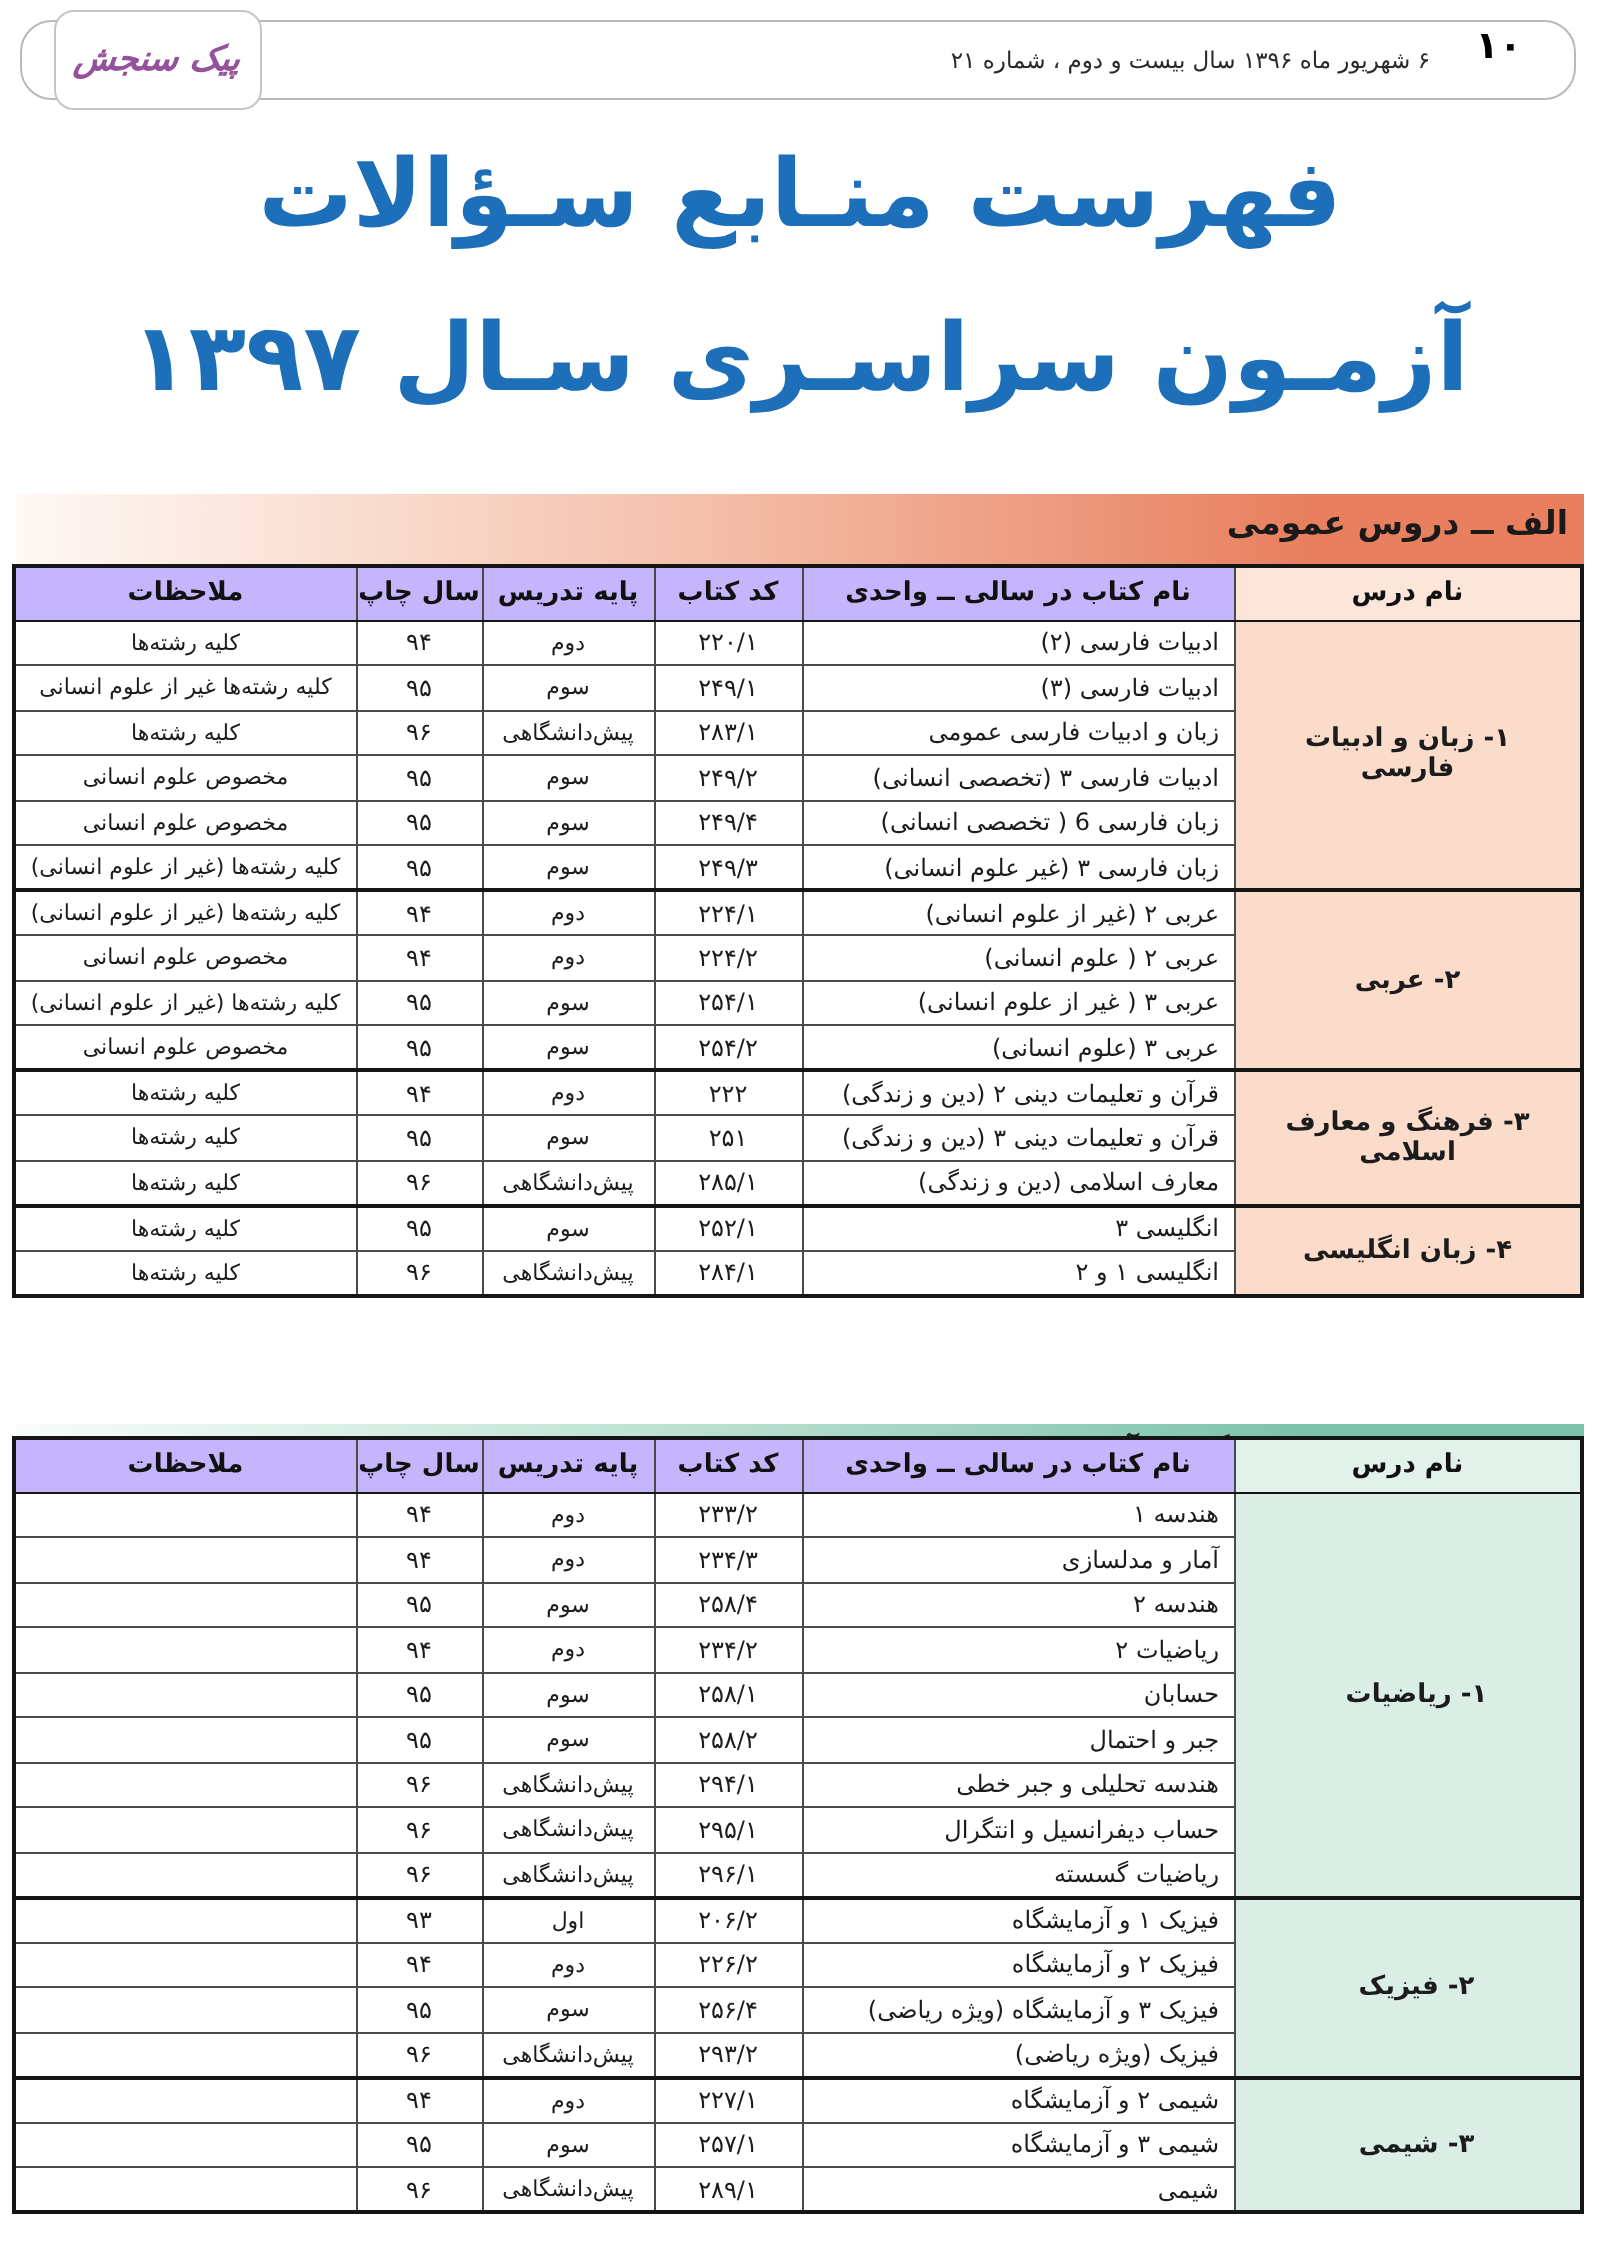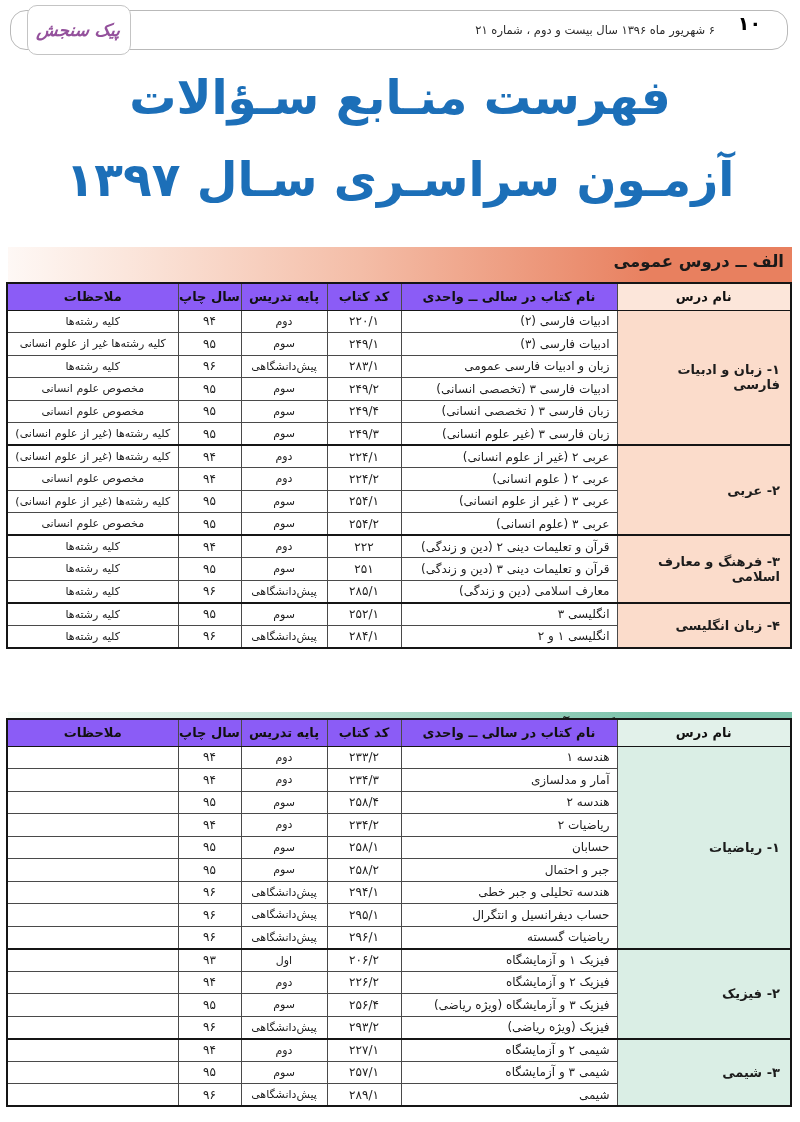--- a/index.html
+++ b/index.html
@@ -36,27 +36,27 @@
     background: linear-gradient(to left, var(--sb) 0%, var(--sb) 18%, #b8dfd0 55%, #e3f3ec 85%, #f7fcfa 100%); margin-top: 26px; }
 
   
   table { position: absolute; left: 8px; right: 8px; width: 784px;
     border-collapse: collapse; table-layout: fixed; background: #fff; }
   #table-a { top: 282px; }
   #table-b { top: 718px; }
   th, td { border: 1px solid #4a4a4a; overflow: hidden; }
   table { border: 2px solid #151515; }
   thead th { height: 27px; font-size: 13px; font-weight: bold; color: #111;
-    text-align: center; border-bottom: 1.5px solid #151515; background: #8b5cf6; }
+    text-align: center; border-bottom: 1.5px solid #151515; background: #c4b5fd; }
   tbody td { height: 22.5px; font-size: 12px; color: #1c1c1c; white-space: nowrap; }
   td.book { text-align: right; padding-right: 7px; }
   td.code, td.grade, td.year, td.notes { text-align: center; }
   td.grade { font-size: 11px; }
   td.notes { font-size: 11px; }
-  td.course { text-align: right; font-size: 13px; font-weight: bold;
+  td.course { text-align: center; font-size: 13px; font-weight: bold;
     white-space: normal; padding: 0 10px; border-bottom: 2px solid #151515; }
   tr.group-end td { border-bottom: 2px solid #151515; }
   tbody tr:last-child td { border-bottom: 2.5px solid #151515; }
 
   #table-a td.course, #table-a th.course { background: var(--sa-cell); }
   #table-a th.course { background: var(--sa-head); }
   #table-b td.course { background: var(--sb-cell); padding-left: 19px; }
   #table-b th.course { background: var(--sb-head); }
 
   col.c-course { width: 174px; }
@@ -126,21 +126,21 @@
         <td class="notes">کلیه رشته‌ها</td>
       </tr>
       <tr class="">
         <td class="book">ادبیات فارسی ۳ (تخصصی انسانی)</td>
         <td class="code">۲۴۹/۲</td>
         <td class="grade">سوم</td>
         <td class="year">۹۵</td>
         <td class="notes">مخصوص علوم انسانی</td>
       </tr>
       <tr class="">
-        <td class="book">زبان فارسی ۳ ( تخصصی انسانی)</td>
+        <td class="book">زبان فارسی 6 ( تخصصی انسانی)</td>
         <td class="code">۲۴۹/۴</td>
         <td class="grade">سوم</td>
         <td class="year">۹۵</td>
         <td class="notes">مخصوص علوم انسانی</td>
       </tr>
       <tr class="group-end">
         <td class="book">زبان فارسی ۳ (غیر علوم انسانی)</td>
         <td class="code">۲۴۹/۳</td>
         <td class="grade">سوم</td>
         <td class="year">۹۵</td>

